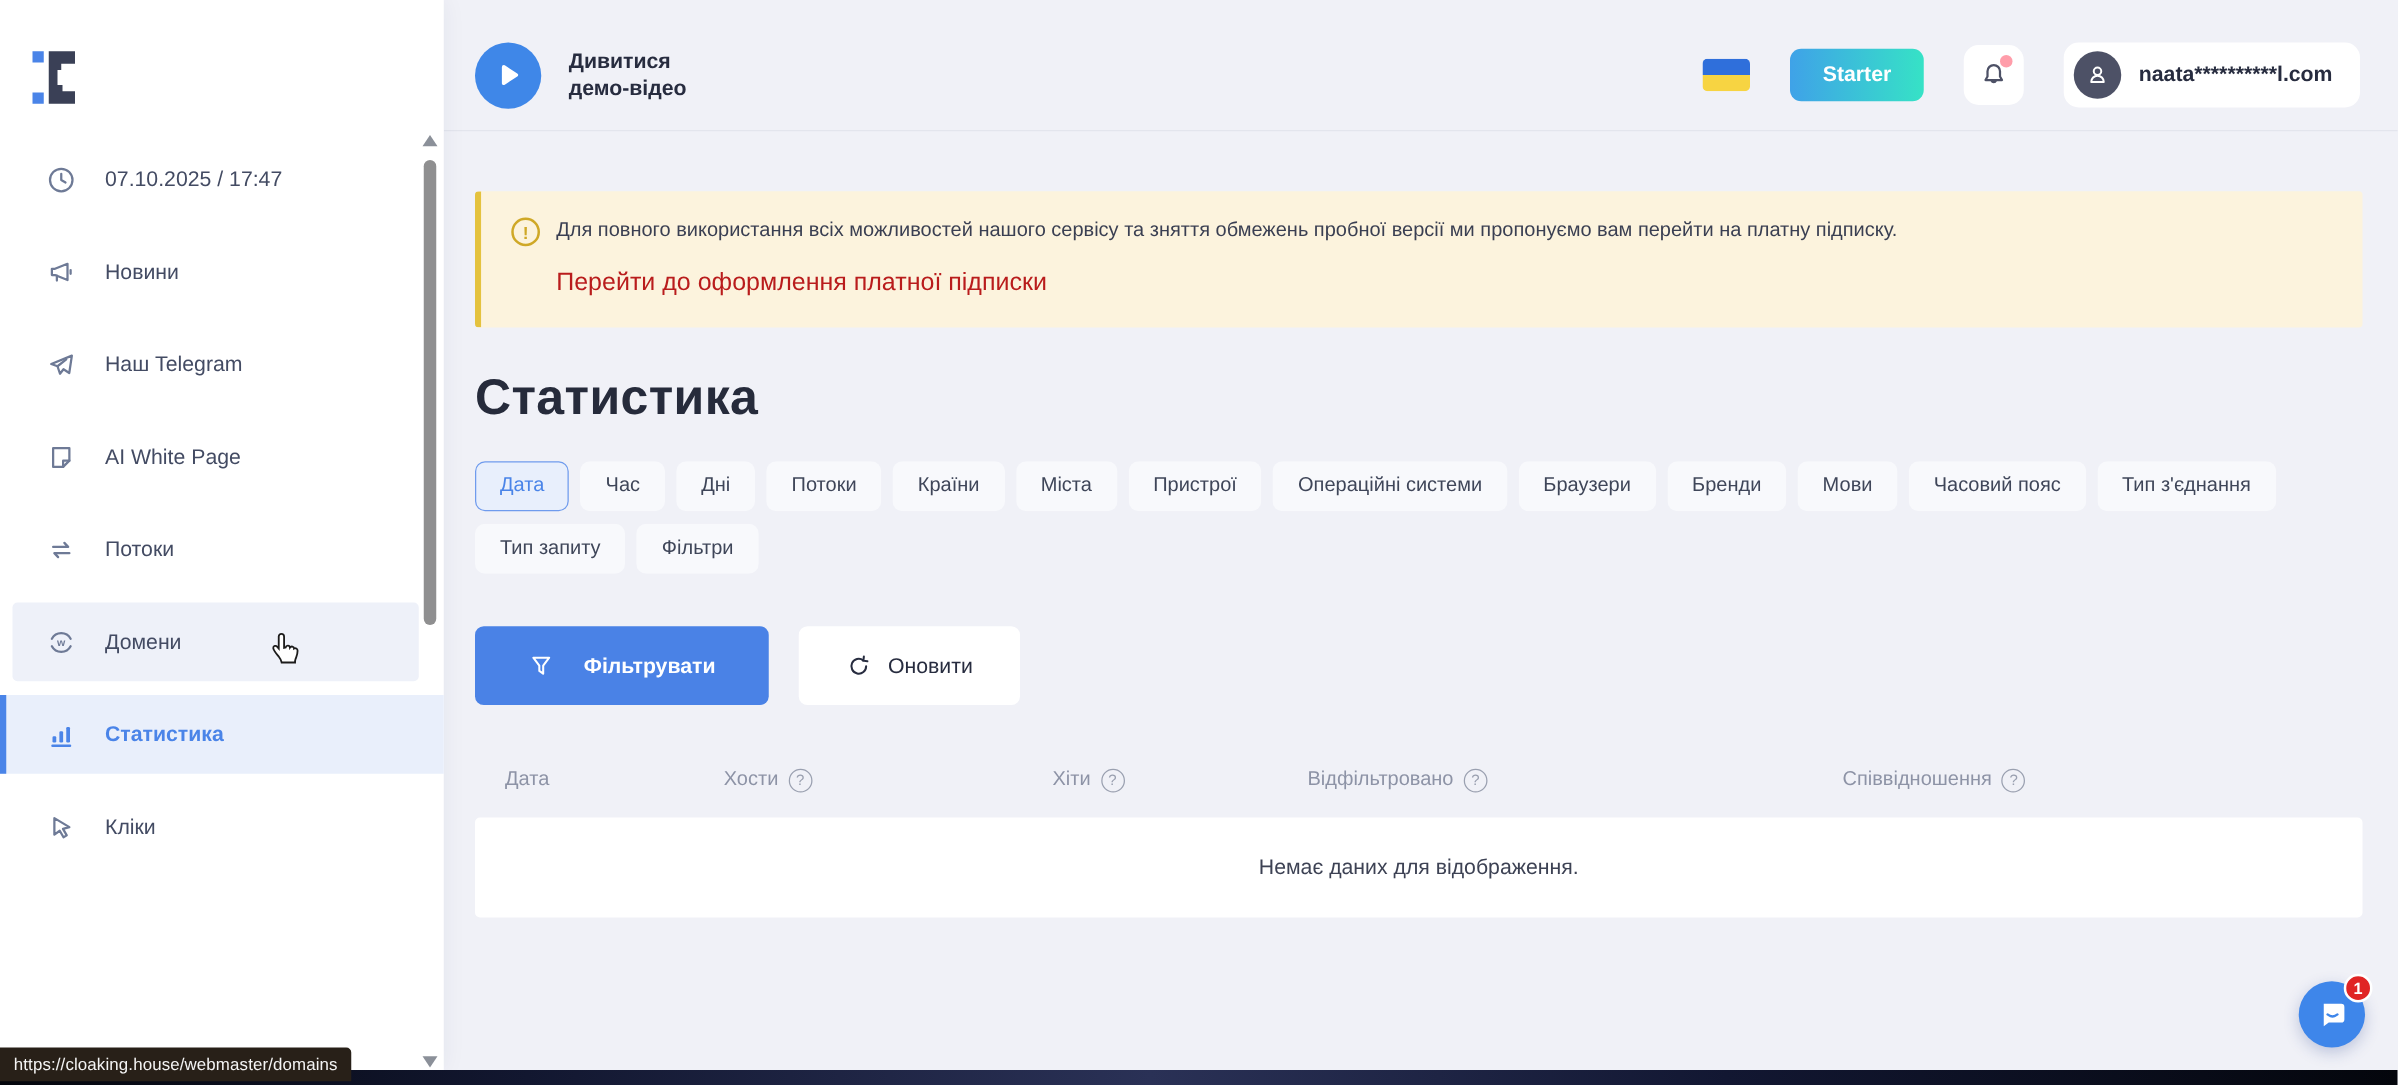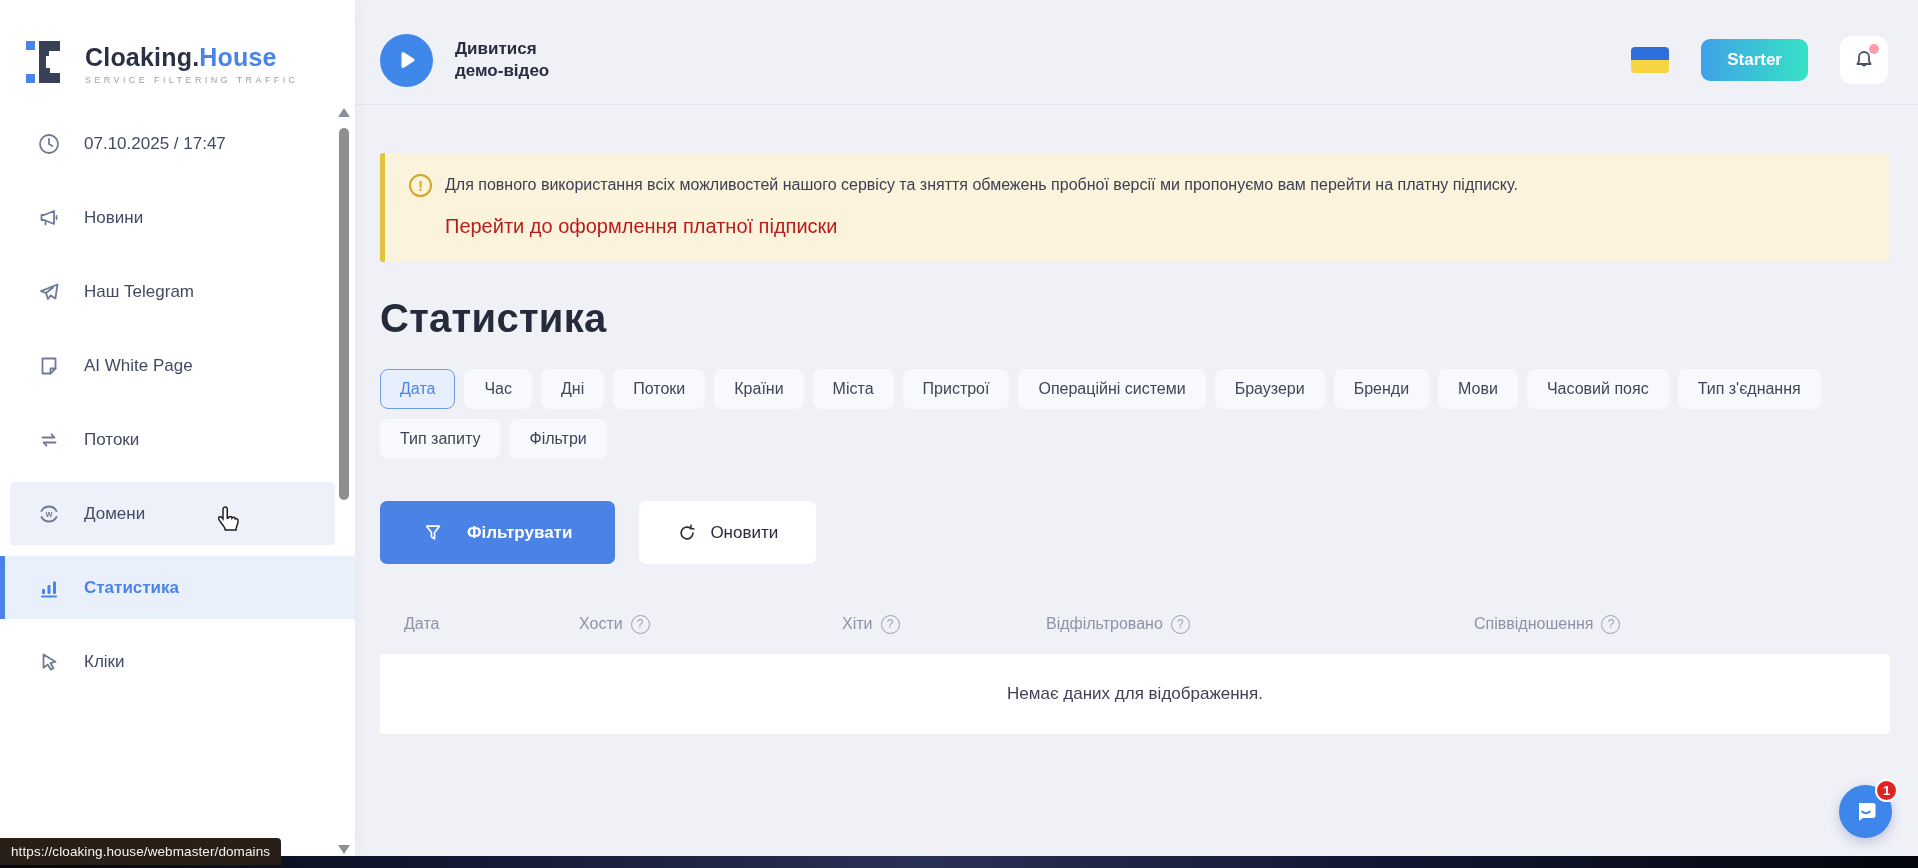--- a/index.html
+++ b/index.html
@@ -127,24 +127,20 @@
   <div class="logo-row">
     <span>
       <svg width="46" height="44" viewBox="0 0 46 44">
         <rect x="1" y="1" width="9" height="9" fill="#4a84e8"></rect>
         <rect x="1" y="34" width="9" height="9" fill="#4a84e8"></rect>
         <path fill="#3a4056" d="M14 1 h21 v10 h-11 v5 h-10 z"></path>
         <path fill="#3a4056" d="M14 16 h7 v12 h-7 z"></path>
         <path fill="#3a4056" d="M14 28 h11 v5 h10 v10 h-21 z"></path>
       </svg>
     </span>
-    <span class="logo-text">
-      <span class="logo-line1"><span>Cloaking.</span><span class="accent">House</span></span>
-      <div class="logo-line2">SERVICE FILTERING TRAFFIC</div>
-    </span>
   </div>
 
   <div class="side-nav">
     <div class="side-item">
       <svg class="icon-stroke" width="22" height="22" viewBox="0 0 22 22">
           <circle cx="11" cy="11" r="9"></circle>
           <path d="M11 6 v5 l3.4 2"></path>
         </svg>
       <span>07.10.2025 / 17:47</span>
     </div>
@@ -229,20 +225,29 @@
         <div class="top"></div>
         <div class="bottom"></div>
       </div>
       <button class="plan-btn">Starter</button>
       <div class="bell-box">
         <svg class="icon-stroke" width="24" height="24" viewBox="0 0 24 24" style="stroke:#4d5166;">
             <path d="M12 4 a5 5 0 0 1 5 5 v4.2 L18.6 16 H5.4 L7 13.2 V9 a5 5 0 0 1 5-5z"></path>
             <path d="M10.3 16.5 a1.8 1.8 0 0 0 3.4 0"></path>
           </svg>
         <span class="bell-dot"></span>
+      </div>
+      <div class="user-pill">
+        <span class="avatar">
+          <svg width="20" height="20" viewBox="0 0 20 20">
+              <circle cx="10" cy="7" r="3" fill="none" stroke="#ffffff" stroke-width="1.6"></circle>
+              <path d="M5 15.5 a5 5 0 0 1 10 0 z" fill="none" stroke="#ffffff" stroke-width="1.6" stroke-linejoin="round"></path>
+            </svg>
+        </span>
+        <span class="user-email">naata**********l.com</span>
       </div>
     </div>
   </div>
 
   <div class="content">
 
     <div class="trial-banner">
       <div class="banner-row">
         <span class="warn-icon">!</span>
         <span class="banner-text">Для повного використання всіх можливостей нашого сервісу та зняття обмежень пробної версії ми пропонуємо вам перейти на платну підписку.</span>

